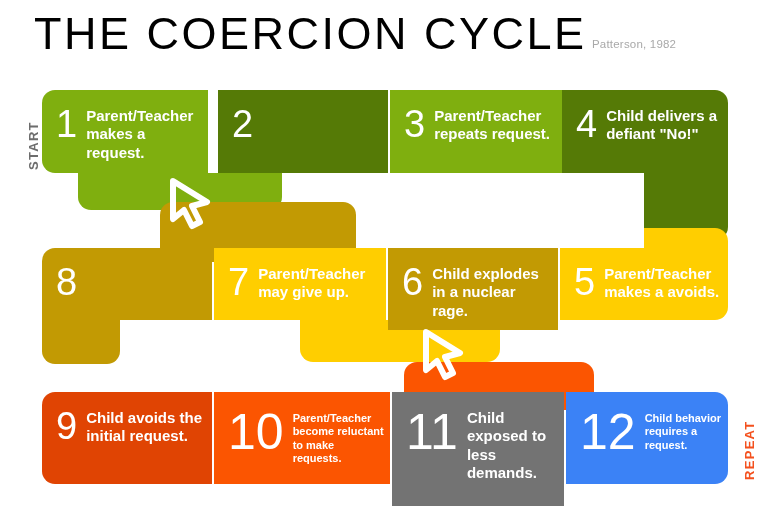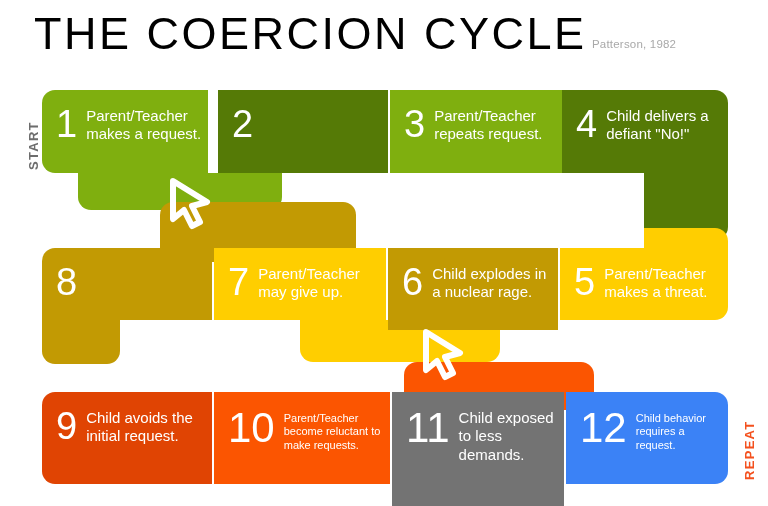--- a/index.html
+++ b/index.html
@@ -88,26 +88,26 @@
   .card .num {
     font-size: 38px;
     font-weight: 300;
     line-height: 1;
     flex: 0 0 auto;
     margin-left: 14px;
     margin-right: 9px;
     margin-top: 1px;
   }
   .card.wide-num .num {
-    font-size: 42px;
+    font-size: 50px;
   }
   .card .txt {
     font-size: 15px;
     line-height: 1.22;
-    font-weight: 400;
+    font-weight: 700;
     padding-top: 3px;
     padding-right: 4px;
   }
   .card .txt.small {
     font-size: 11px;
     line-height: 1.22;
     padding-top: 6px;
   }
 
   
@@ -181,21 +181,21 @@
     <span class="txt">Parent/Teacher may give up.</span>
   </div>
 
   <div class="card" style="left:388px; top:248px; width:170px; height:82px; background:#C29A03;">
     <span class="num">6</span>
     <span class="txt">Child explodes in a nuclear rage.</span>
   </div>
 
   <div class="card r-tr r-br" style="left:560px; top:248px; width:168px; height:72px; background:#FFCE00;">
     <span class="num">5</span>
-    <span class="txt">Parent/Teacher makes a threat.</span>
+    <span class="txt">Parent/Teacher makes a avoids.</span>
   </div>
 
   <div class="card r-tl r-bl" style="left:42px; top:392px; width:170px; height:92px; background:#E04403;">
     <span class="num">9</span>
     <span class="txt">Child avoids the initial request.</span>
   </div>
 
   <div class="card wide-num" style="left:214px; top:392px; width:176px; height:92px; background:#FB5501;">
     <span class="num">10</span>
     <span class="txt small">Parent/Teacher become reluctant to make requests.</span>

